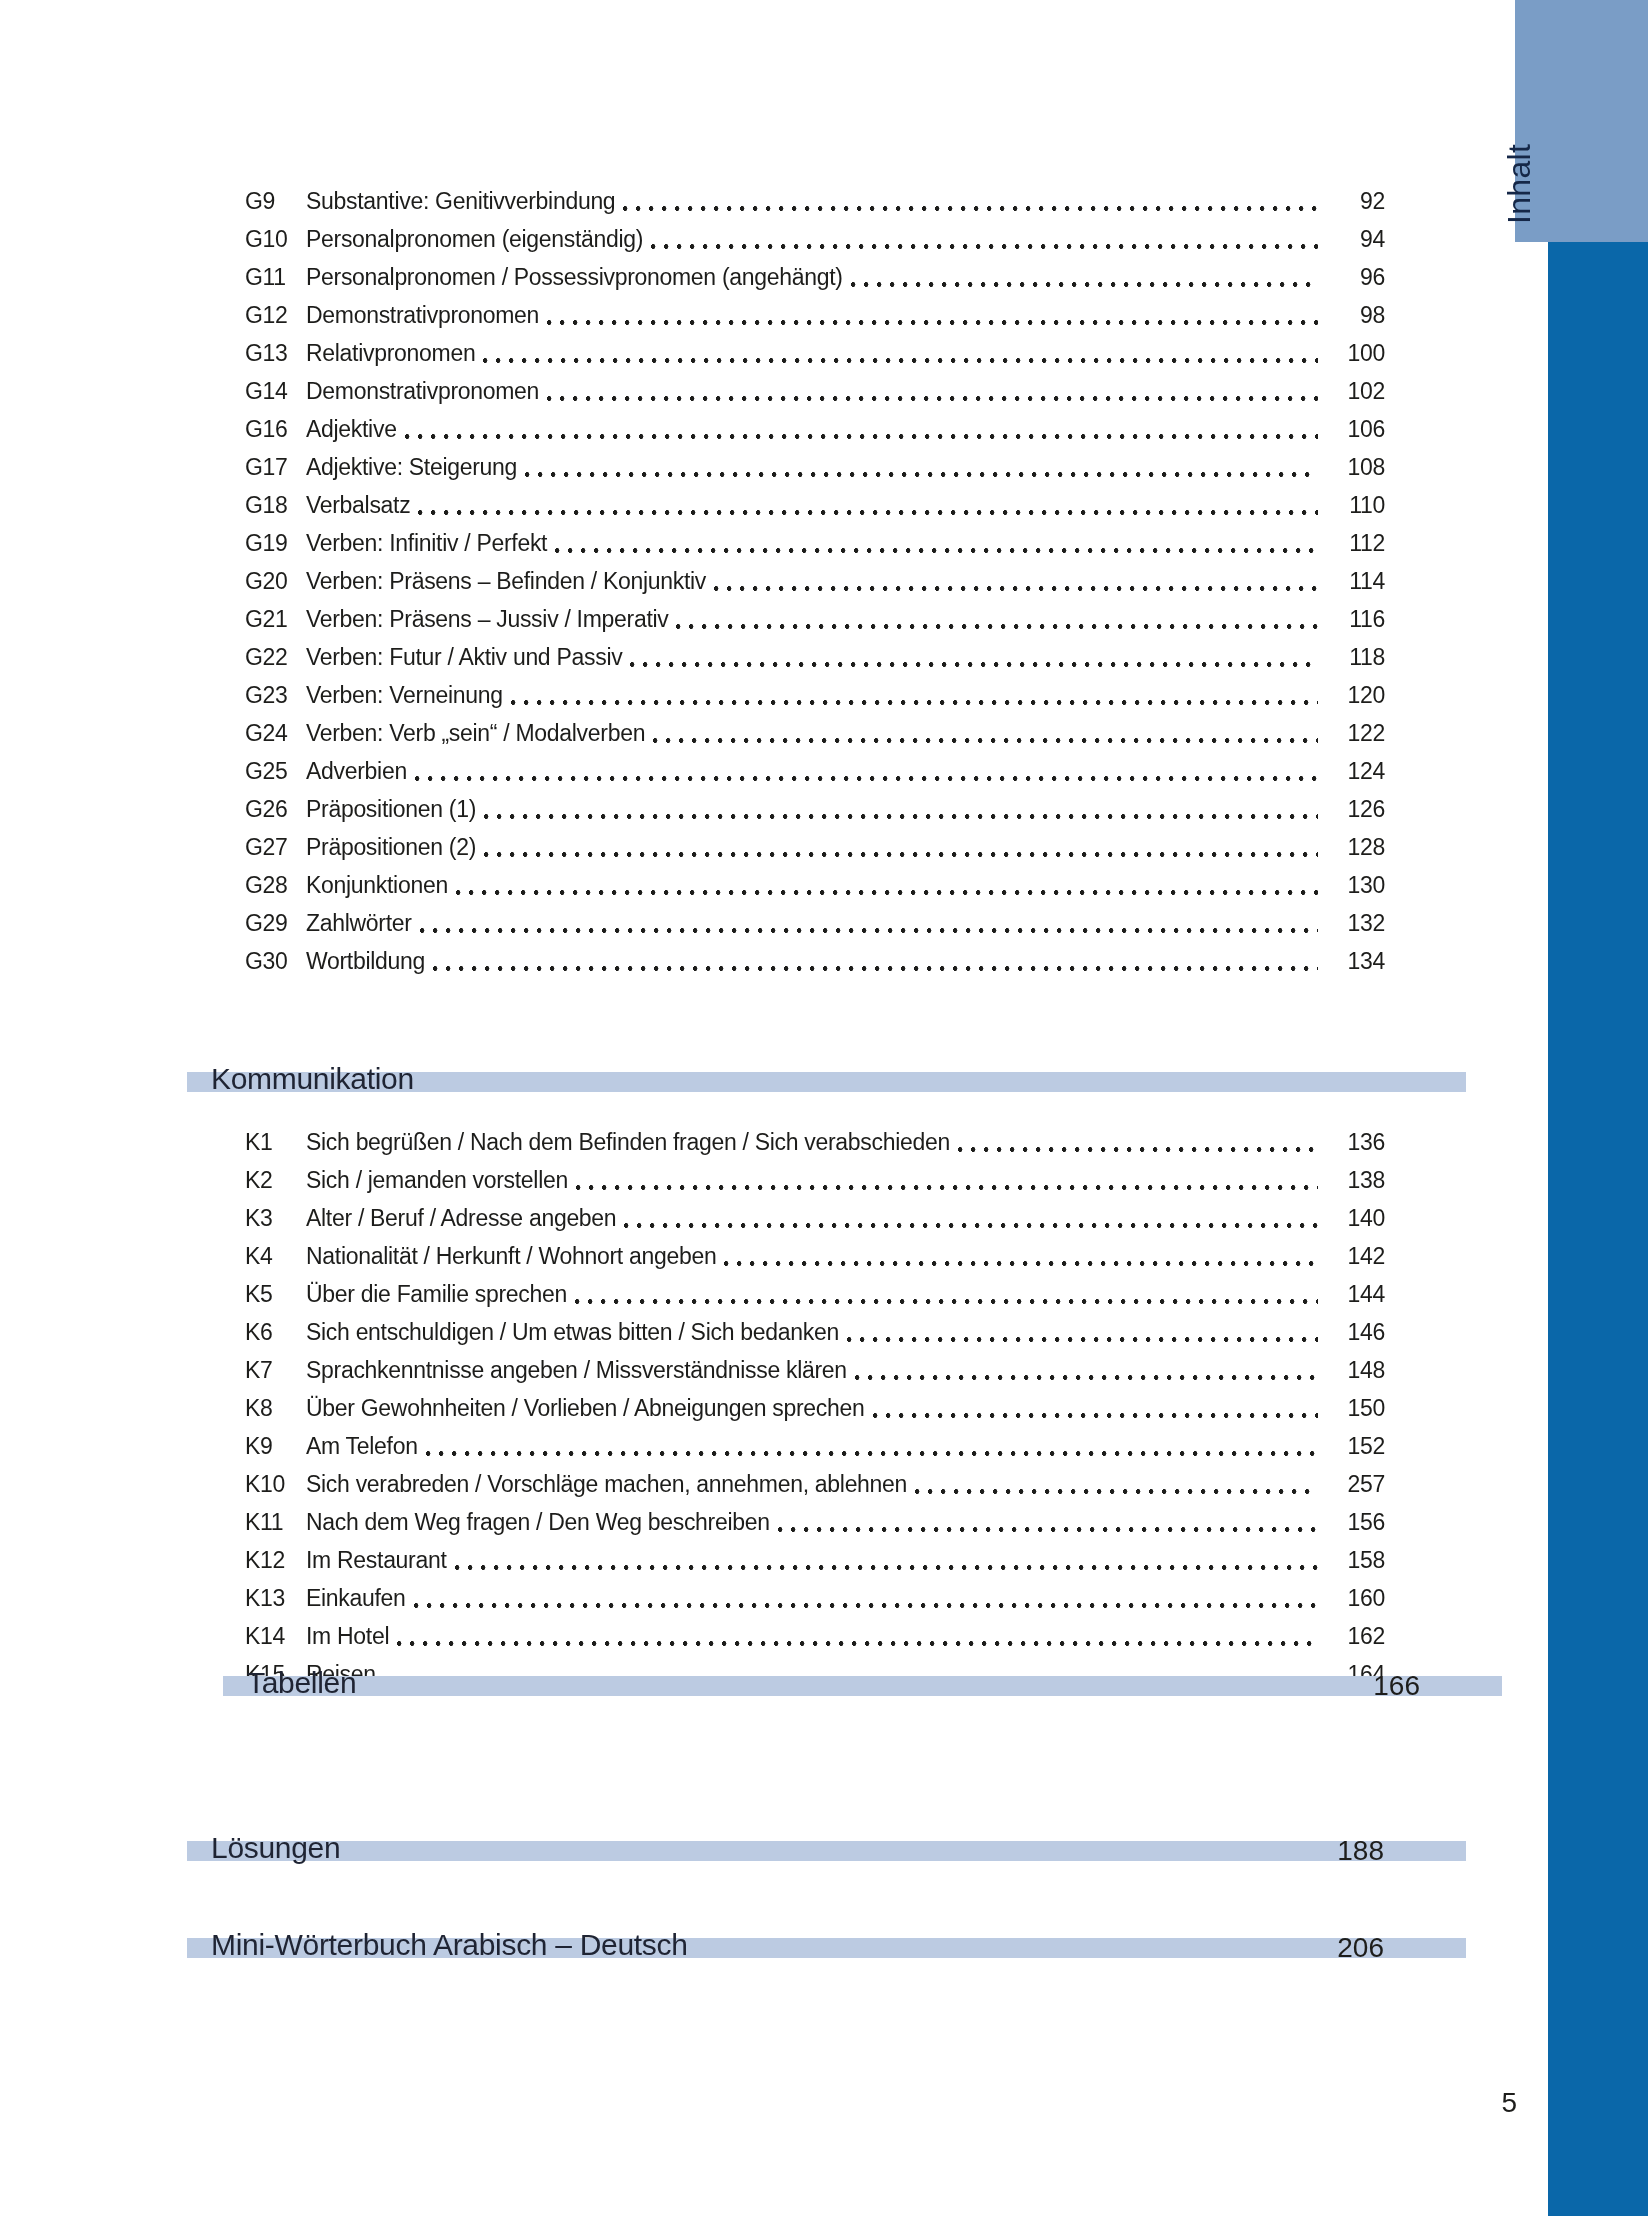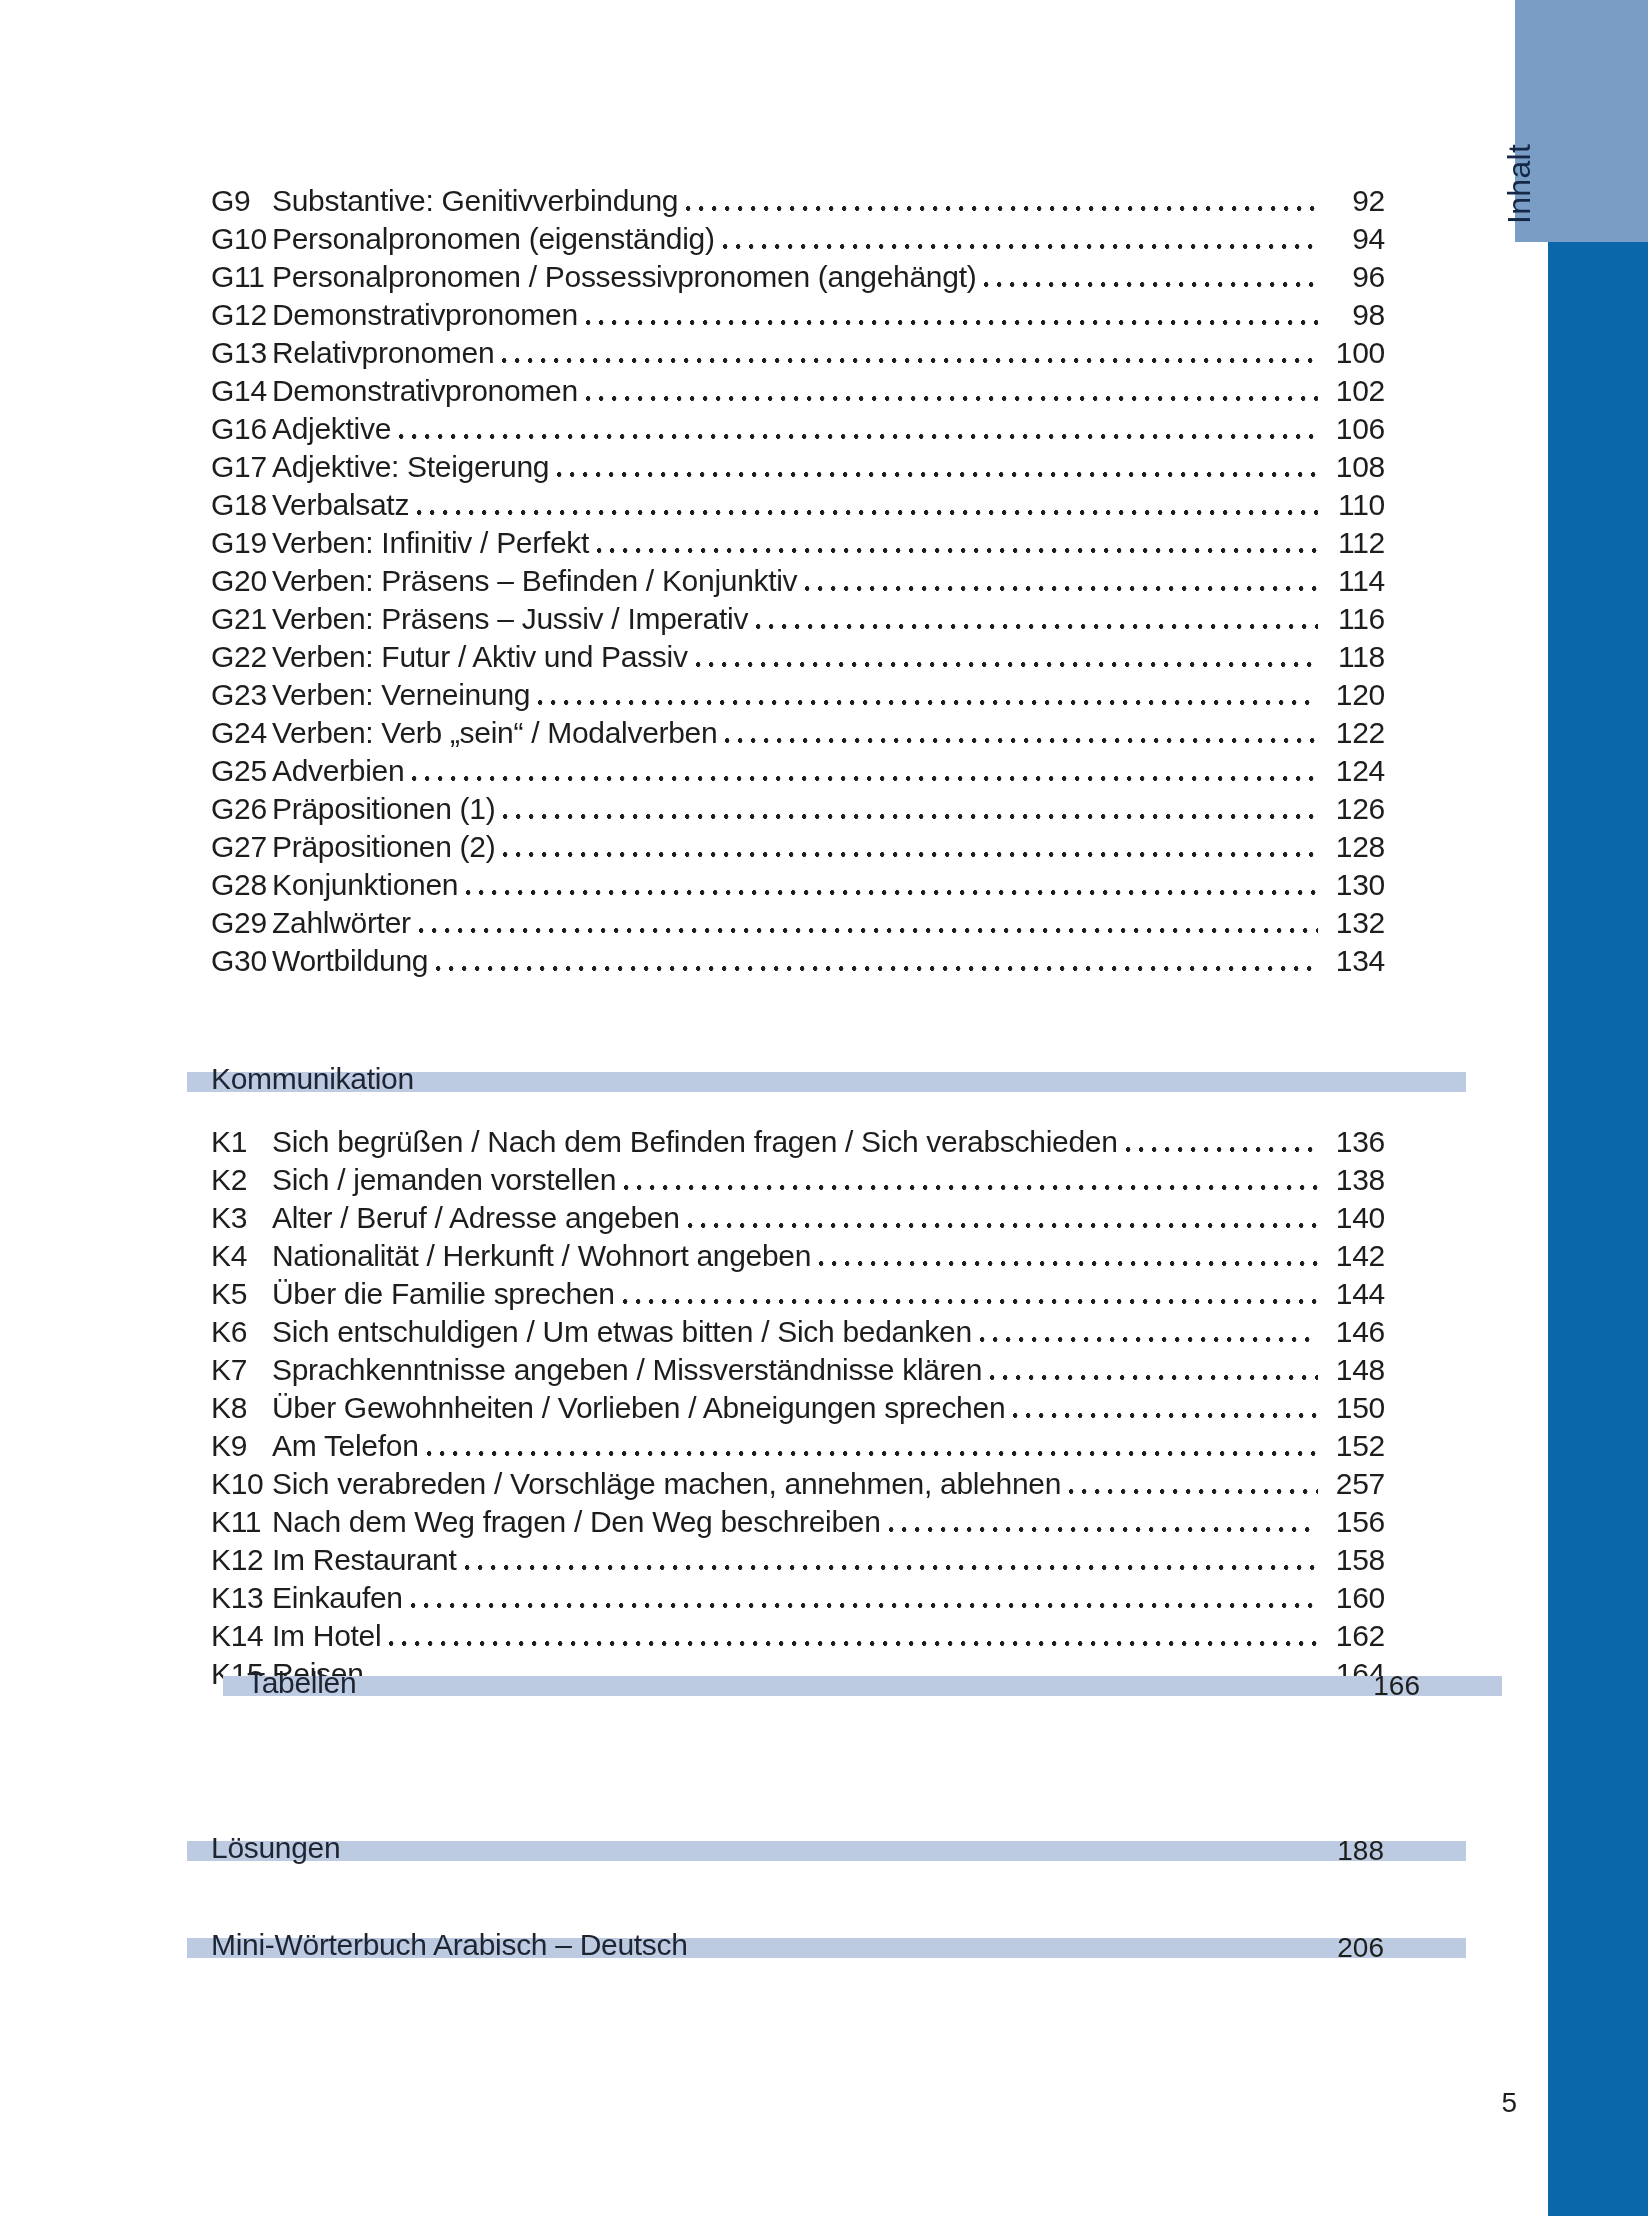--- a/index.html
+++ b/index.html
@@ -18,23 +18,24 @@
     overflow:hidden;
     font-family:"Liberation Sans", sans-serif;
     color:var(--c-text);
   }
   
   .toc{position:absolute;left:211px;width:1174px;}
   .toc-row{
     display:flex;
     height:38px;
     line-height:38px;
-    font-size:30px;
+    font-size:23px;
     letter-spacing:-0.3px;
     white-space:nowrap;
+    margin-left:34px;
   }
   .toc-id{flex:0 0 61px;}
   .toc-title{flex:0 0 auto;}
   .toc-dots{
     flex:1 1 auto;
     align-self:flex-end;
     height:4.6px;
     margin:0 4px 9.2px 8px;
     background-image:radial-gradient(circle at 2.2px 2.3px, var(--c-text) 2.1px, transparent 2.4px);
     background-size:13px 4.6px;

